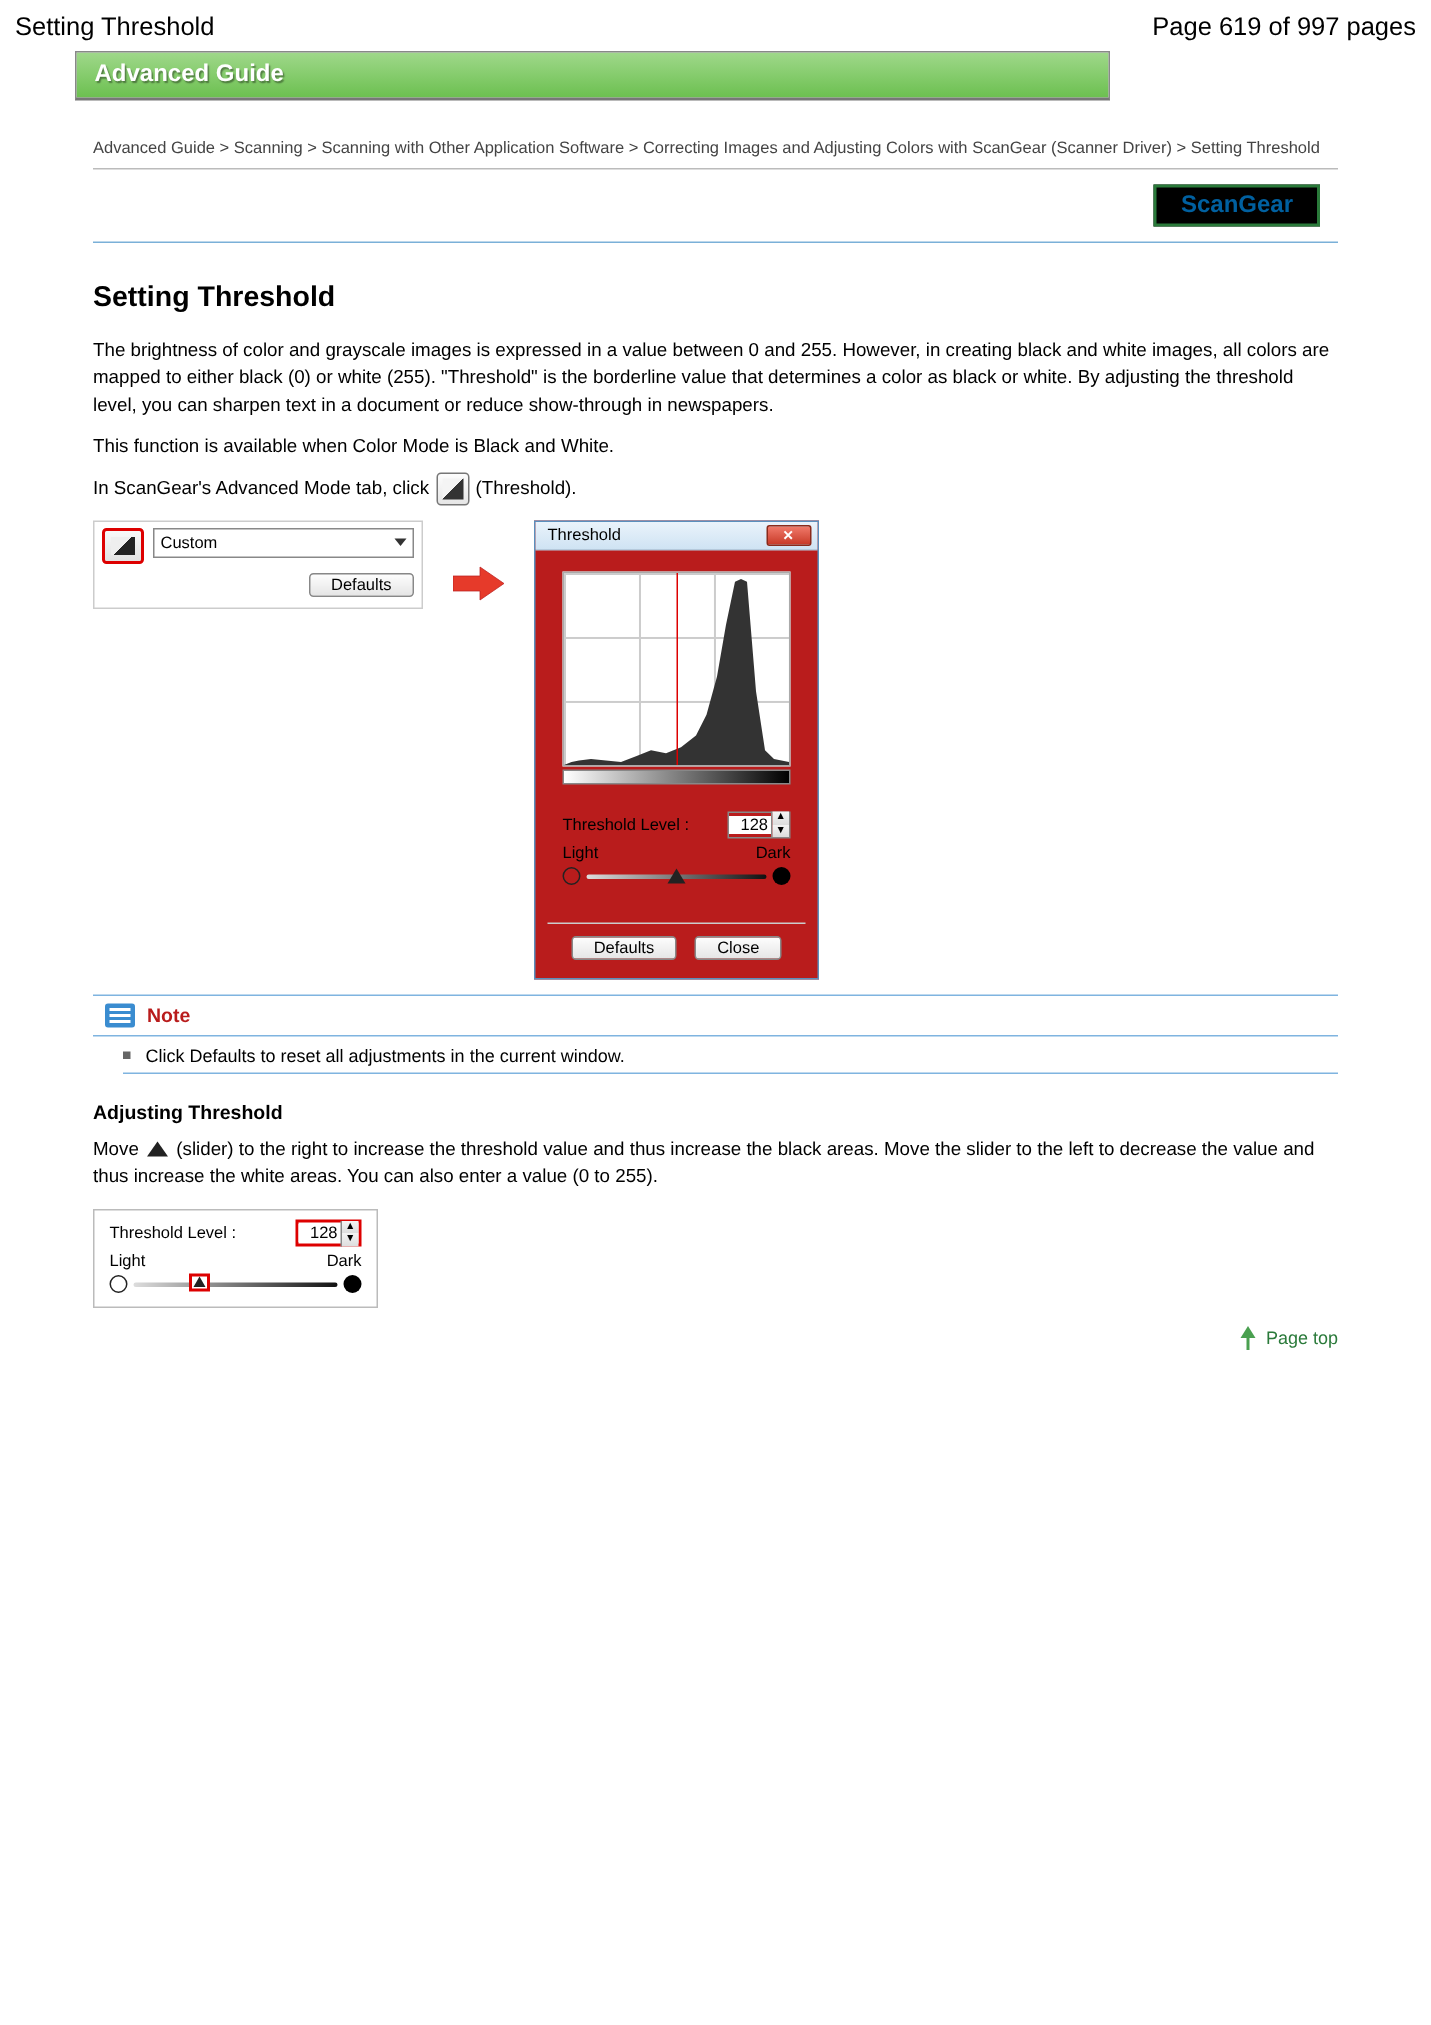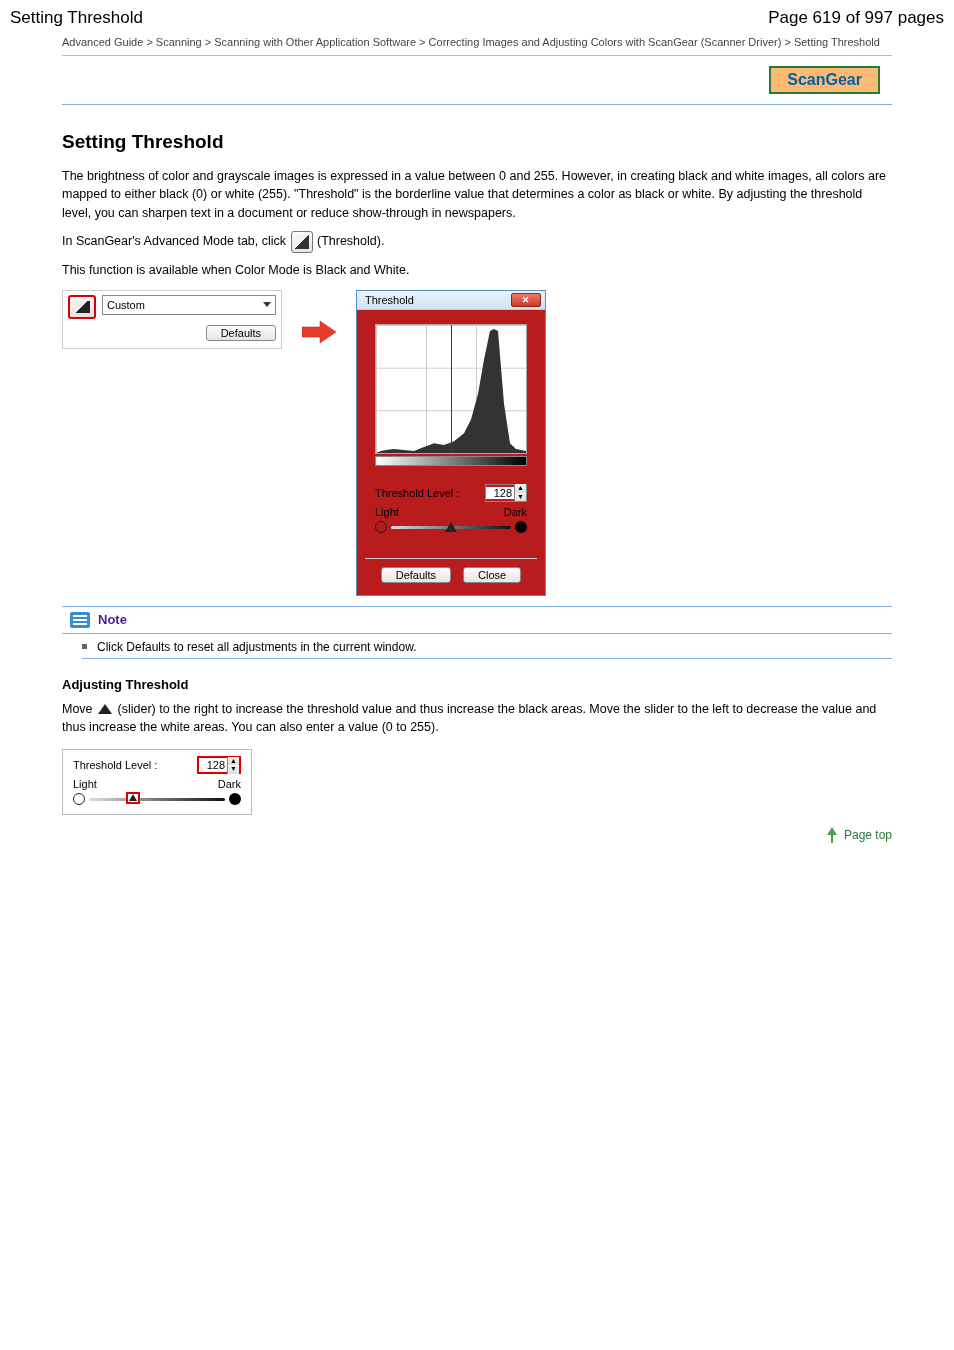--- a/index.html
+++ b/index.html
@@ -45,21 +45,21 @@
     border-bottom: 1px solid #7ab0d8;
     padding: 10px 12px;
     margin: 0 12px;
   }
   .scangear-box {
     border: 2px solid #2a7a3a;
     padding: 3px 16px;
     color: #0060a0;
     font-weight: bold;
     font-size: 16px;
-    background: #fdba74;
+    background: #000000;
   }
   .page-title {
     font-size: 19px;
     font-weight: bold;
     margin: 26px 12px 14px 12px;
   }
   .para {
     margin: 8px 12px 8px 12px;
     line-height: 1.5;
     font-size: 12.5px;
@@ -193,21 +193,21 @@
     border-left:6px solid transparent;border-right:6px solid transparent;border-bottom:10px solid #222;
     transform:translateX(-6px);
   }
   .dlg-btns { display:flex; justify-content:center; gap:12px; padding:8px 10px 12px 10px; border-top:1px solid #ccc; margin:6px 8px 0 8px;}
   .note-blue {
     margin: 8px 12px 0 12px;
     padding: 5px 8px;
     border-top:1px solid #7fb4e0;
     border-bottom:1px solid #7fb4e0;
     display:flex; align-items:center; gap:8px;
-    color:#4c1d95;
+    color:#b91c1c;
   }
   .note-icon { width:20px;height:16px; background:#3a8cd0; border-radius:2px; position:relative; }
   .note-icon::before{content:"";position:absolute;left:3px;right:3px;top:3px;height:2px;background:#fff;box-shadow:0 4px 0 #fff,0 8px 0 #fff;}
   .note-list { margin:6px 12px 18px 32px; font-size:12px; color:#000000; padding-bottom:4px; border-bottom:1px solid #7fb4e0;}
   .note-list .sq { display:inline-block;width:5px;height:5px;background:#666;margin-right:10px;margin-bottom:2px;}
   .section-head { font-weight:bold; margin:18px 12px 8px 12px;}
   .mini-caret { display:inline-block; width:0;height:0;border-left:7px solid transparent;border-right:7px solid transparent;border-bottom:10px solid #222; vertical-align:-1px; margin:0 2px;}
   .figure2 {
     margin:12px 12px 10px 12px;
     width:190px;
@@ -226,36 +226,37 @@
 </style>
 </head>
 <body>
 
 <div class="page-header">
   <div>Setting Threshold</div>
   <div>Page 619 of 997 pages</div>
 </div>
 
 <div class="content">
+  <div class="adv-guide">Advanced Guide</div>
 
   <div class="breadcrumb">Advanced Guide &gt; Scanning &gt; Scanning with Other Application Software &gt; Correcting Images and Adjusting Colors with ScanGear (Scanner Driver) &gt; Setting Threshold</div>
 
   <div class="scangear-row">
     <div class="scangear-box">ScanGear</div>
   </div>
 
   <div class="page-title">Setting Threshold</div>
 
   <div class="para">The brightness of color and grayscale images is expressed in a value between 0 and 255. However, in creating black and white images, all colors are mapped to either black (0) or white (255). "Threshold" is the borderline value that determines a color as black or white. By adjusting the threshold level, you can sharpen text in a document or reduce show-through in newspapers.</div>
+  <div class="para">This function is available when Color Mode is Black and White.</div>
   <div class="para">
     <span>In ScanGear's Advanced Mode tab, click </span>
     <span class="icon-inline"></span>
     <span> (Threshold).</span>
   </div>
-  <div class="para">This function is available when Color Mode is Black and White.</div>
 
   <div class="panels">
 
     <div class="panel-left">
       <div class="panel-left-row">
         <div class="btn-thresh"></div>
         <div class="dropdown">
           <span>Custom</span>
           <span class="drop-arrow"></span>
         </div>

